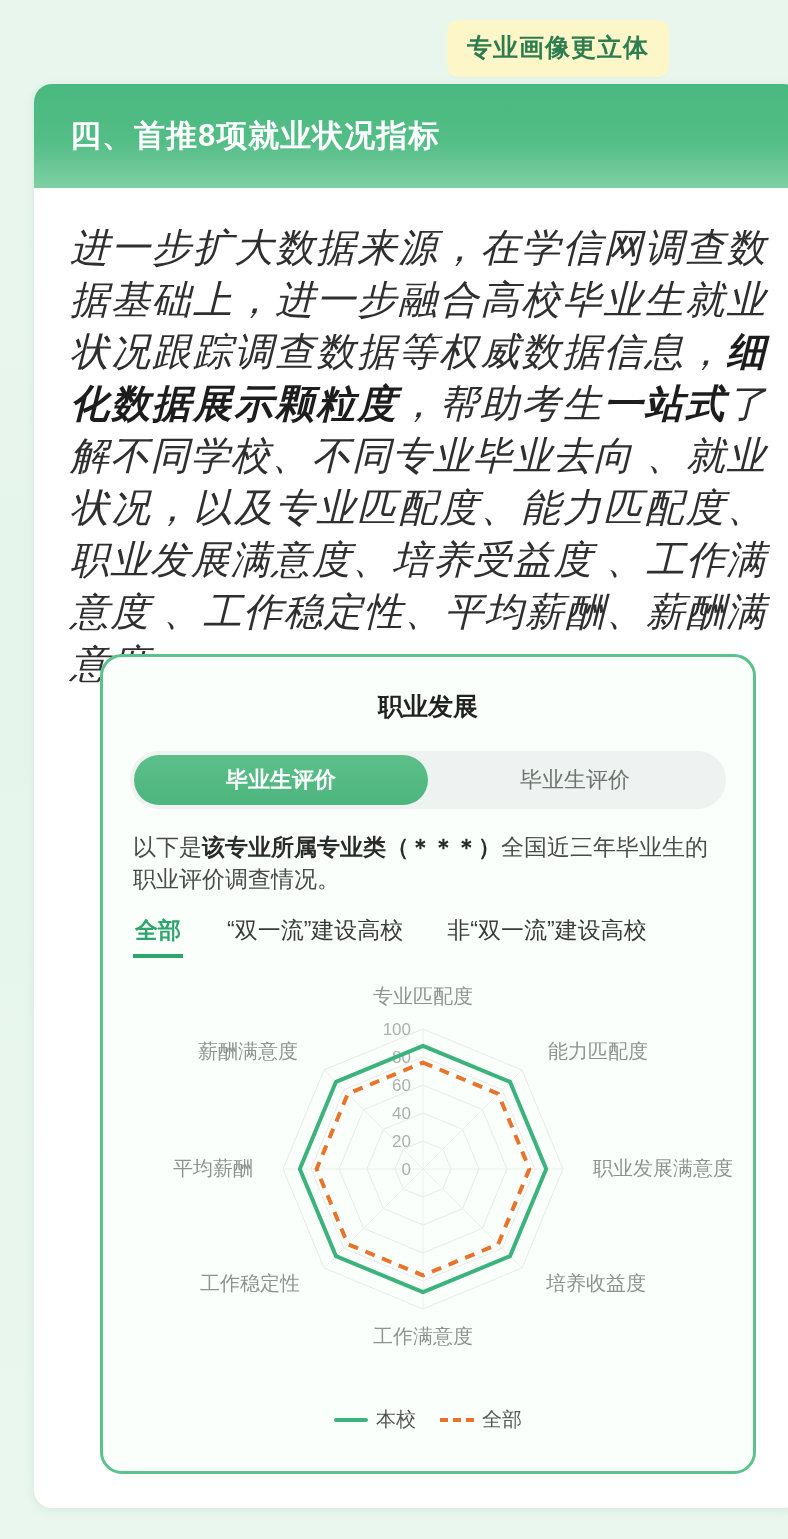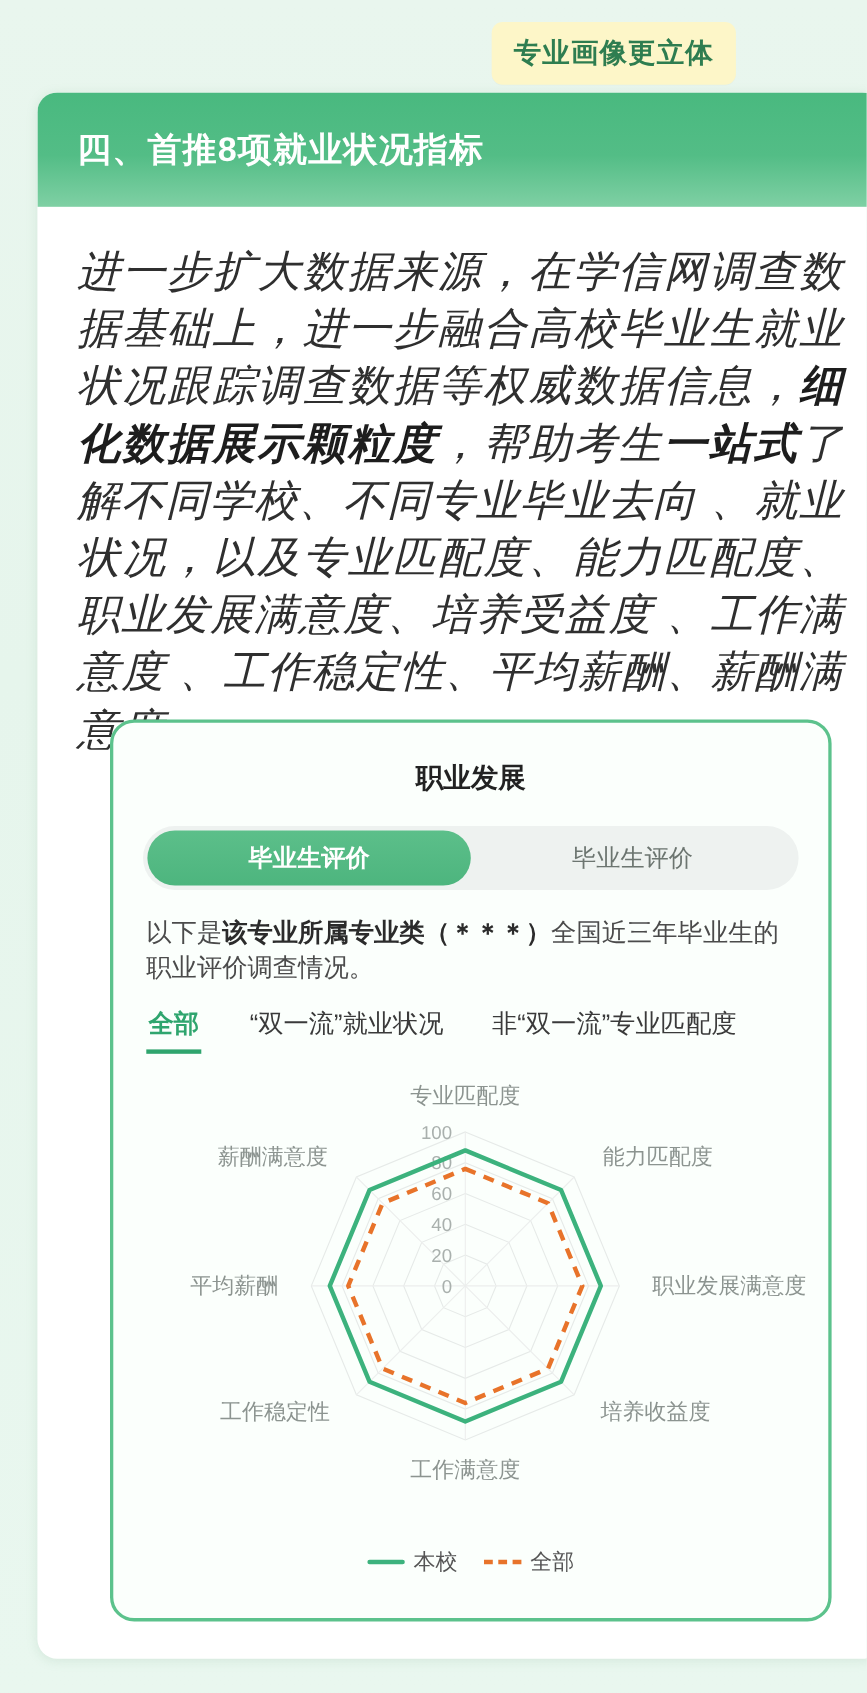--- a/index.html
+++ b/index.html
@@ -206,22 +206,22 @@
         <div class="seg active">毕业生评价</div>
         <div class="seg">毕业生评价</div>
       </div>
 
       <div class="desc">
         <span>以下是</span><b>该专业所属专业类（＊＊＊）</b><span>全国近三年毕业生的职业评价调查情况。</span>
       </div>
 
       <div class="filters">
         <div class="filter active">全部</div>
-        <div class="filter">“双一流”就业状况</div>
-        <div class="filter">非“双一流”专业匹配度</div>
+        <div class="filter">“双一流”建设高校</div>
+        <div class="filter">非“双一流”建设高校</div>
       </div>
 
       <div class="chart-wrap">
         <svg id="radar-svg" width="650" height="440" viewBox="0 0 650 440">
             <polygon points="320.0,177.0 339.8,185.2 348.0,205.0 339.8,224.8 320.0,233.0 300.2,224.8 292.0,205.0 300.2,185.2" fill="none" stroke="#e6eae8" stroke-width="1"></polygon>
             <polygon points="320.0,149.0 359.6,165.4 376.0,205.0 359.6,244.6 320.0,261.0 280.4,244.6 264.0,205.0 280.4,165.4" fill="none" stroke="#e6eae8" stroke-width="1"></polygon>
             <polygon points="320.0,121.0 379.4,145.6 404.0,205.0 379.4,264.4 320.0,289.0 260.6,264.4 236.0,205.0 260.6,145.6" fill="none" stroke="#e6eae8" stroke-width="1"></polygon>
             <polygon points="320.0,93.0 399.2,125.8 432.0,205.0 399.2,284.2 320.0,317.0 240.8,284.2 208.0,205.0 240.8,125.8" fill="none" stroke="#e6eae8" stroke-width="1"></polygon>
             <polygon points="320.0,65.0 419.0,106.0 460.0,205.0 419.0,304.0 320.0,345.0 221.0,304.0 180.0,205.0 221.0,106.0" fill="none" stroke="#e6eae8" stroke-width="1"></polygon>
             <line x1="320" y1="205" x2="320.0" y2="65.0" stroke="#eceeed" stroke-width="1"></line>

